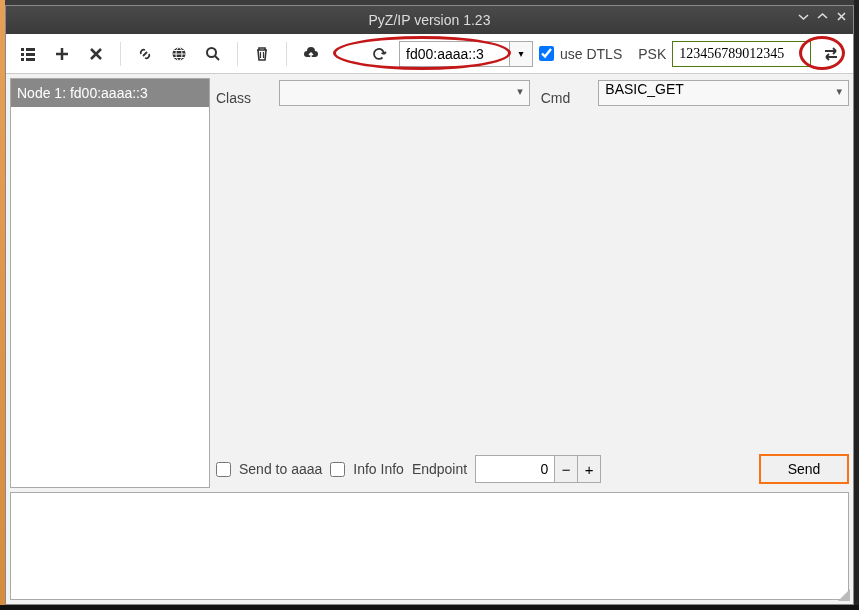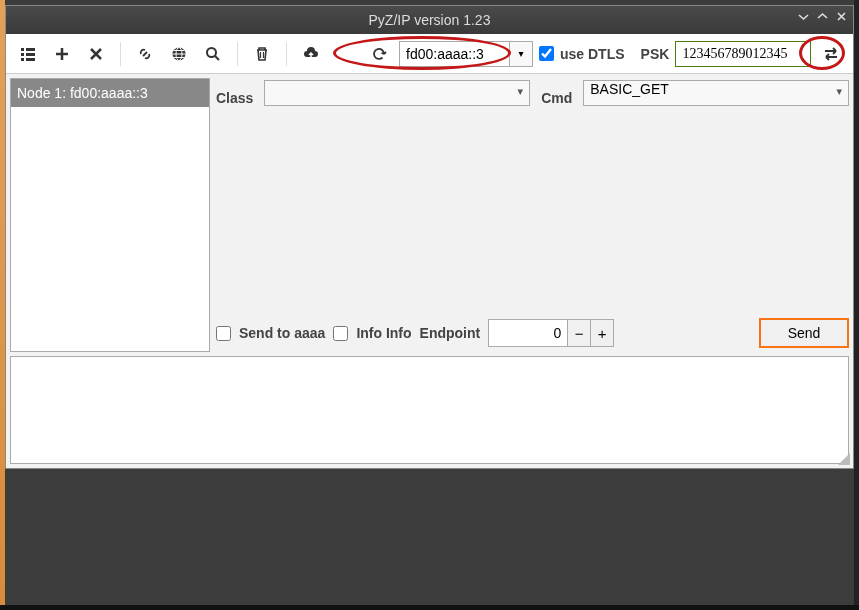--- a/index.html
+++ b/index.html
@@ -1,41 +1,41 @@
 <!DOCTYPE html>
 <html><head>
 <meta charset="utf-8">
 <style>
   * { box-sizing: border-box; margin: 0; padding: 0; font-family: sans-serif; }
   body { background: #3c3c3c; width: 859px; height: 610px; overflow: hidden; }
-  .window { position: absolute; left: 5px; top: 5px; width: 849px; height: 464px; background: #f2f2f2; border: 1px solid #888; display: flex; flex-direction: column; }
+  .window { position: absolute; left: 5px; top: 5px; width: 849px; height: 600px; background: #f2f2f2; border: 1px solid #888; display: flex; flex-direction: column; }
   .titlebar { height: 28px; background: linear-gradient(#4a4a4a,#3a3a3a); color: #ddd; display: flex; align-items: center; justify-content: center; position: relative; font-size: 14px; }
   .titlebar .wincontrols { position: absolute; right: 6px; top: 4px; display: flex; gap: 8px; font-size: 13px; color: #ddd; }
   .titlebar .wincontrols span { cursor: pointer; }
   .toolbar { height: 40px; background: #fff; border-bottom: 1px solid #ccc; display: flex; align-items: center; padding: 0 8px; gap: 6px; position: relative; }
   .toolbtn { width: 28px; height: 28px; display: flex; align-items: center; justify-content: center; color: #333; cursor: pointer; }
   .sep { width: 1px; height: 24px; background: #ddd; margin: 0 4px; }
   .refresh { transform: scaleX(-1); }
   .addr-combo { display: flex; align-items: flex-start; }
   .addr-input { width: 110px; height: 26px; border: 1px solid #aaa; border-right: none; padding: 0 6px; font-size: 14px; }
   .addr-drop { width: 24px; height: 26px; border: 1px solid #aaa; background: #f8f8f8; display: flex; align-items: center; justify-content: center; cursor: pointer; font-size: 10px; }
   .chk { width: 15px; height: 15px; }
-  .lbl { font-size: 14px; color: #444; font-weight: bold; }
+  .lbl { font-size: 14px; color: #444; }
   .pskbox { flex: 1; min-width: 0; display: flex; align-items: center; }
   .psk-input { flex: 1; height: 26px; border: 1px solid #4d7c0f; padding: 0 6px; font-size: 14px; min-width: 0; font-family: Liberation Serif, serif; }
   .swapbtn { width: 28px; height: 28px; display: flex; align-items: center; justify-content: center; cursor: pointer; }
   .ellipse1 { position: absolute; left: 327px; top: 2px; width: 178px; height: 34px; border: 3px solid #c41818; border-radius: 50%; pointer-events: none; }
   .ellipse2 { position: absolute; right: 8px; top: 2px; width: 46px; height: 34px; border: 3px solid #c41818; border-radius: 50%; pointer-events: none; }
   .body { flex: 1; display: flex; flex-direction: column; padding: 4px; gap: 4px; min-height: 0; }
   .midrow { flex: 1; display: flex; gap: 6px; min-height: 0; }
   .nodelist { width: 200px; background: #fff; border: 1px solid #aaa; overflow: auto; }
   .nodeitem { background: #888; color: #fff; padding: 6px 6px; font-size: 14px; cursor: pointer; }
   .rightcol { flex: 1; display: flex; flex-direction: column; min-height: 0; }
   .cmdrow { display: flex; align-items: flex-end; gap: 11px; padding: 2px 0 8px 0; }
-  .combo { height: 26px; border: 1px solid #aaa; background: #f8f8f8; padding: 0 20px 5px 6px; font-size: 14px; position: relative; cursor: pointer; }
+  .combo { height: 26px; border: 1px solid #aaa; background: #f8f8f8; padding: 0 20px 5px 6px; font-size: 14px; position: relative; cursor: pointer; margin-left: 17px; }
   .combo::after { content: "▾"; position: absolute; right: 6px; top: 4px; font-size: 11px; color: #555; }
   .class-combo { flex: 1; }
   .cmd-combo { flex: 1; }
   .spacer { flex: 1; }
   .bottomrow { display: flex; align-items: center; gap: 8px; padding: 4px 0; }
   .numfield { display: flex; align-items: center; }
   .numinput { width: 80px; height: 28px; border: 1px solid #aaa; text-align: right; padding: 0 6px; font-size: 14px; }
   .spinbtn { width: 24px; height: 28px; border: 1px solid #aaa; background: #f0f0f0; display: flex; align-items: center; justify-content: center; font-size: 15px; margin-left: -1px; cursor: pointer; }
   .sendbtn { width: 90px; height: 30px; background: #f0f0f0; border: 2px solid #f97316; font-size: 14px; cursor: pointer; }
   .log { height: 108px; background: #fff; border: 1px solid #aaa; }

